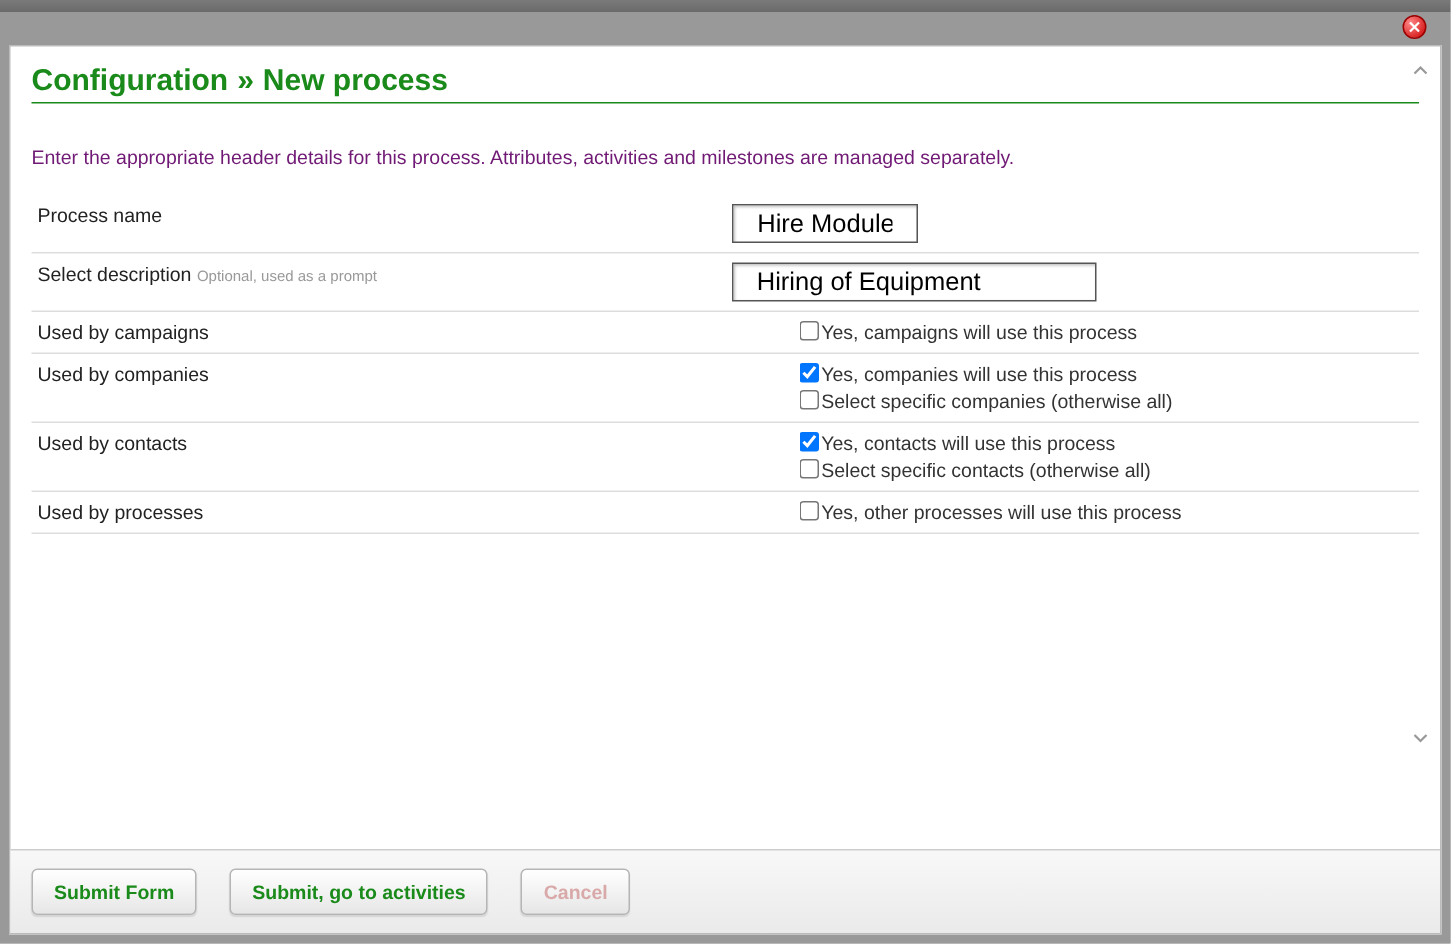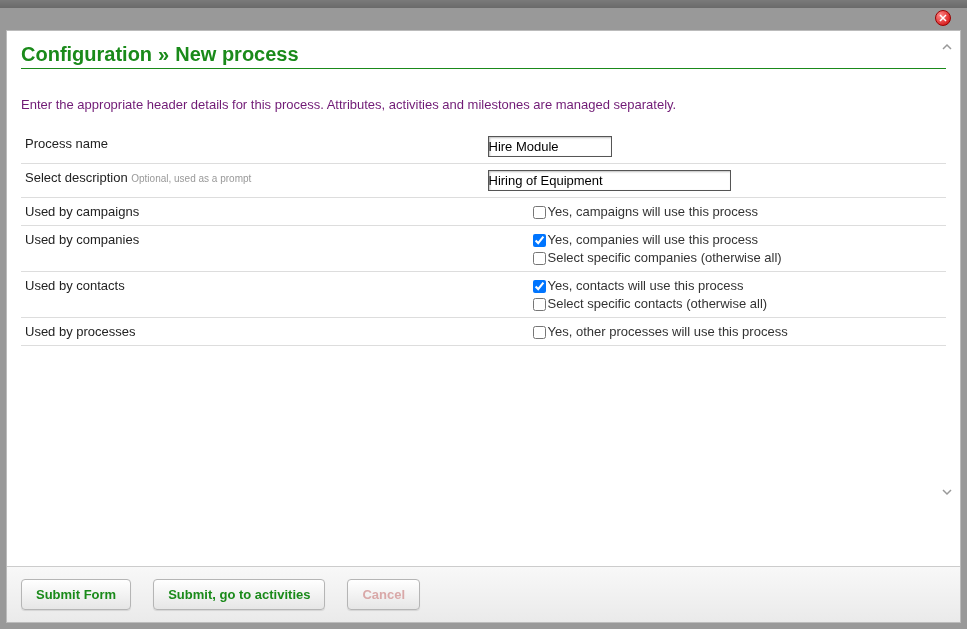--- a/index.html
+++ b/index.html
@@ -98,29 +98,29 @@
     .form-table tr.spacer td { border-bottom: none; height: 16px; }
     .label-cell { width: 50%; color: #222; }
     .hint {
       font-size: 10px;
       color: #999;
       text-align: right;
     }
     input[type="text"] {
       border: 1px solid #555;
       box-shadow: inset 1px 1px 2px rgba(0,0,0,0.25);
-      padding: 2px 0;
-      font-size: 13px;
+      padding: 2px 16px;
+      font-size: 17px;
       font-family: inherit;
     }
     .input-short { width: 124px; }
     .input-long { width: 243px; }
     .check-row {
       display: flex;
-      align-items: flex-end;
+      align-items: flex-start;
       gap: 2px;
       margin-bottom: 3px;
       padding-left: 45px;
     }
     .check-row:last-child { margin-bottom: 0; }
     input[type="checkbox"] {
       width: 13px;
       height: 13px;
       margin: 0;
     }

